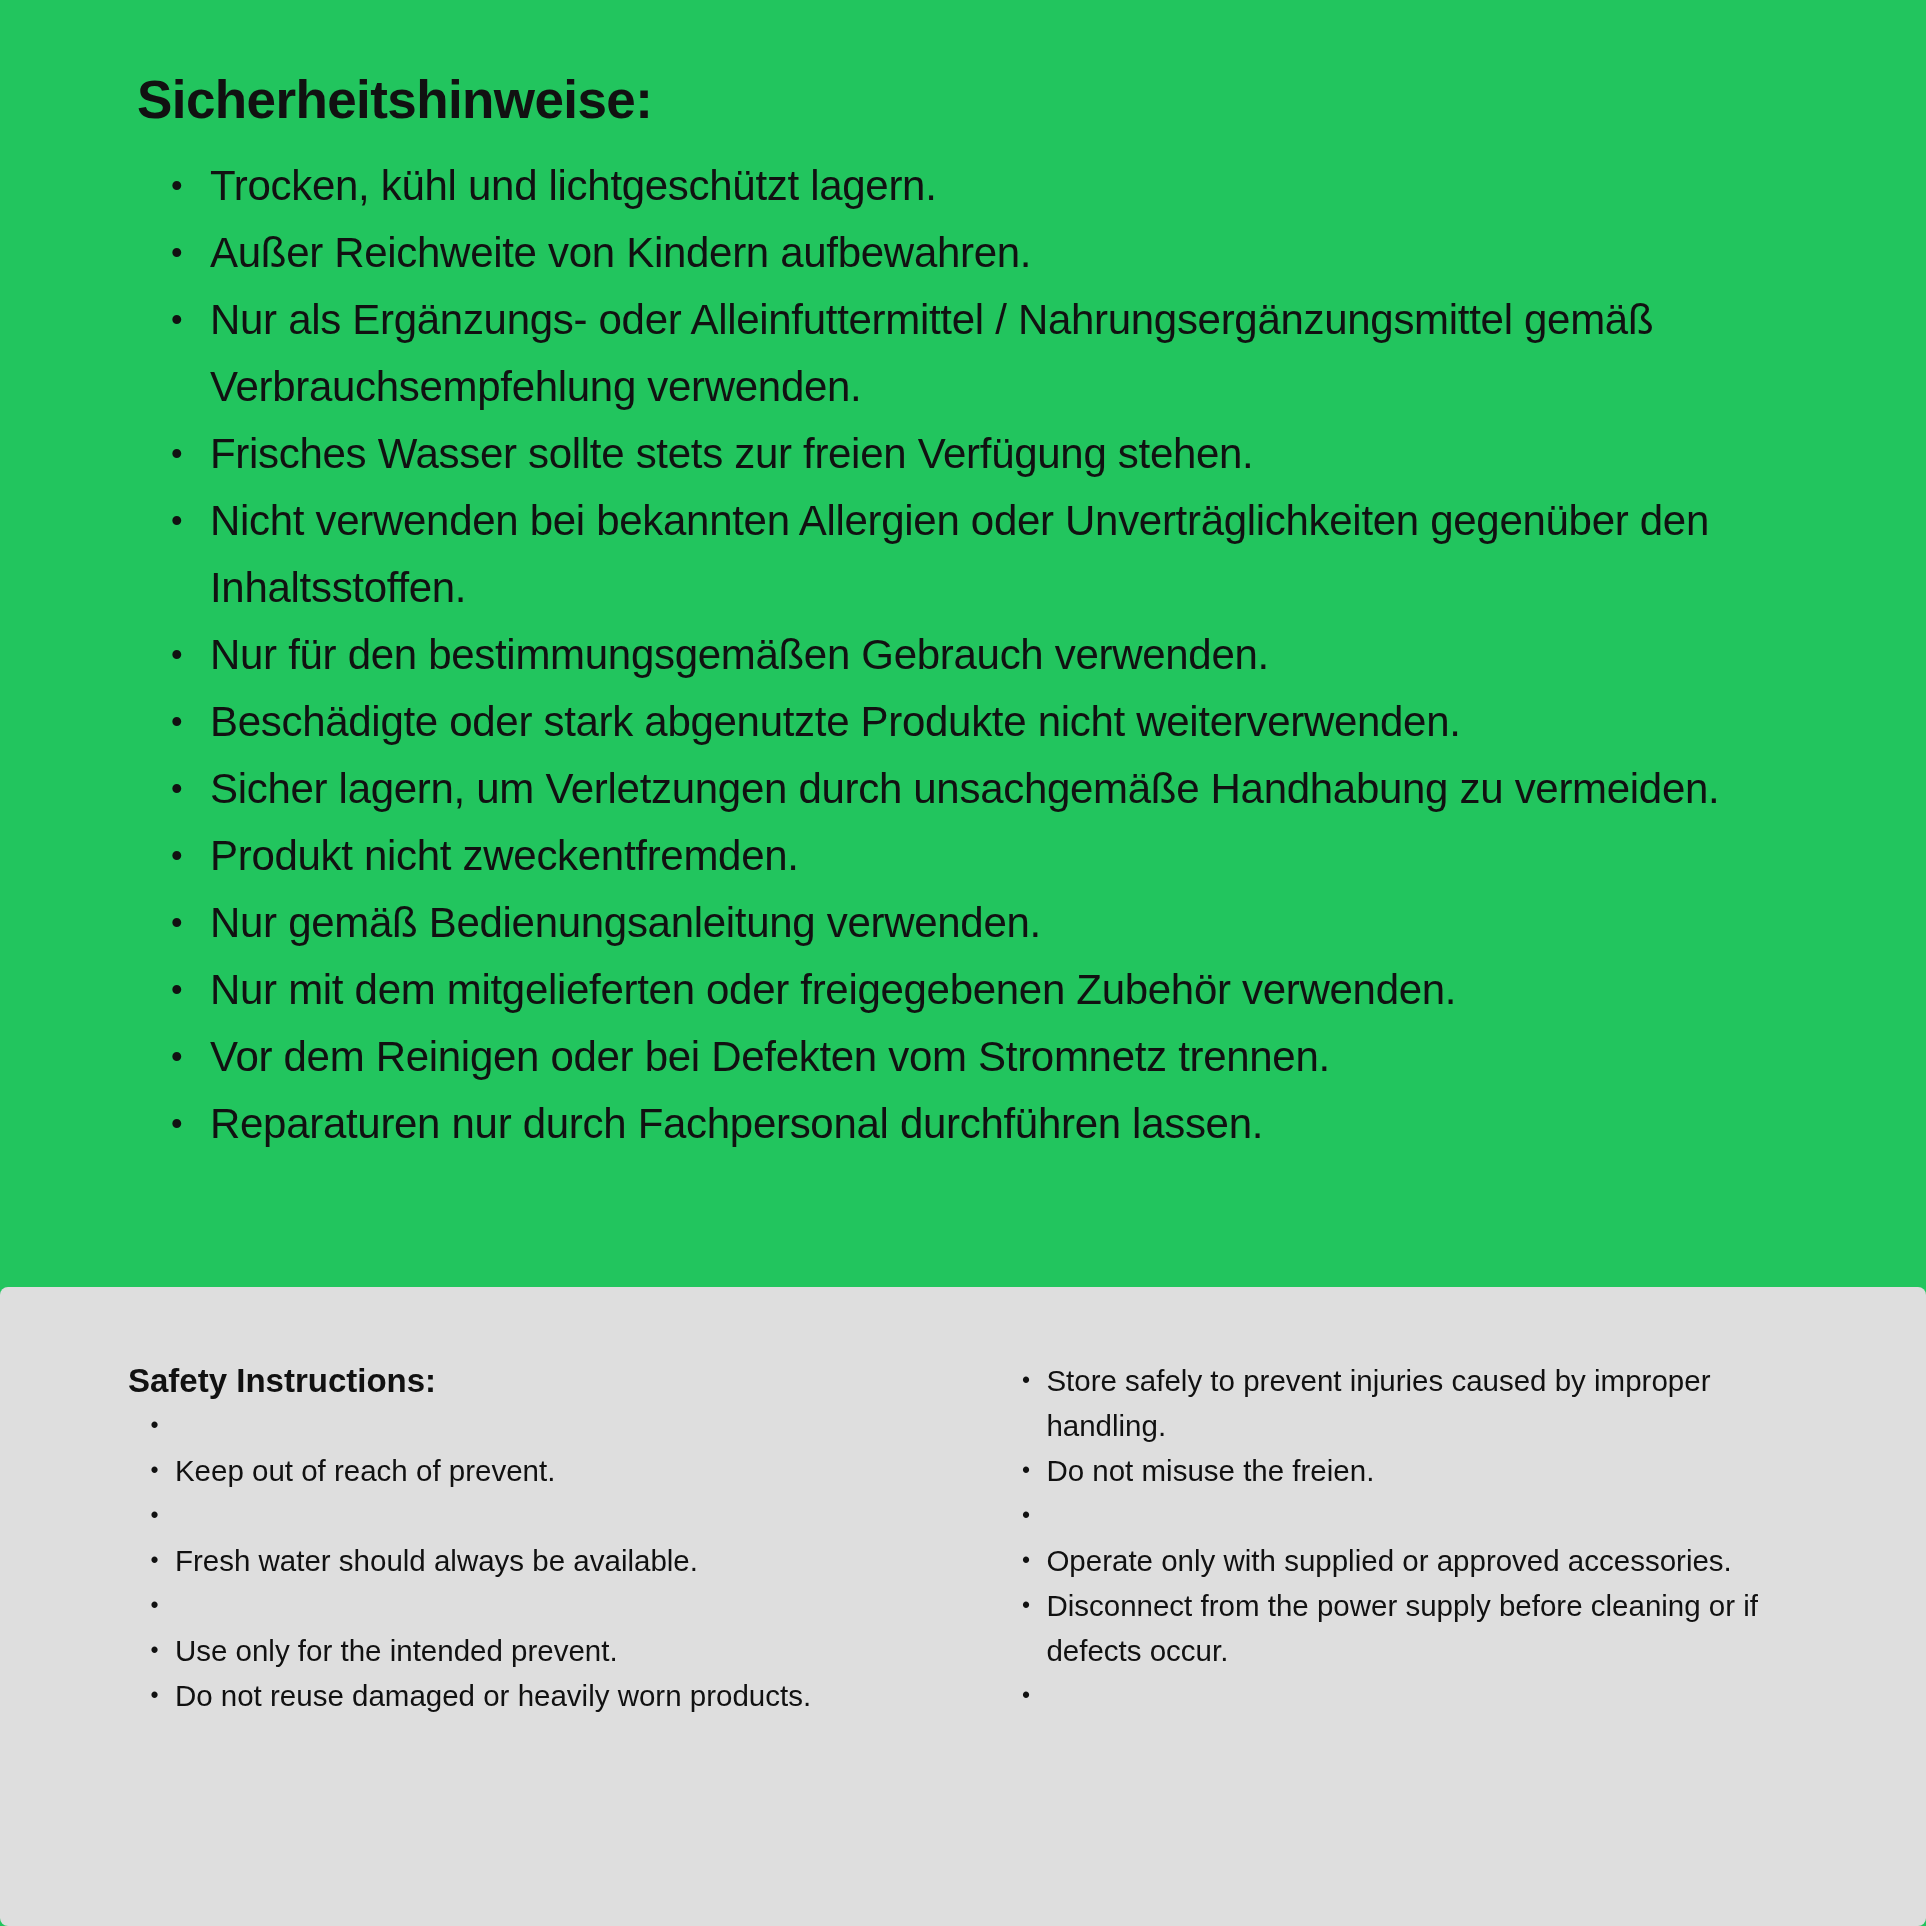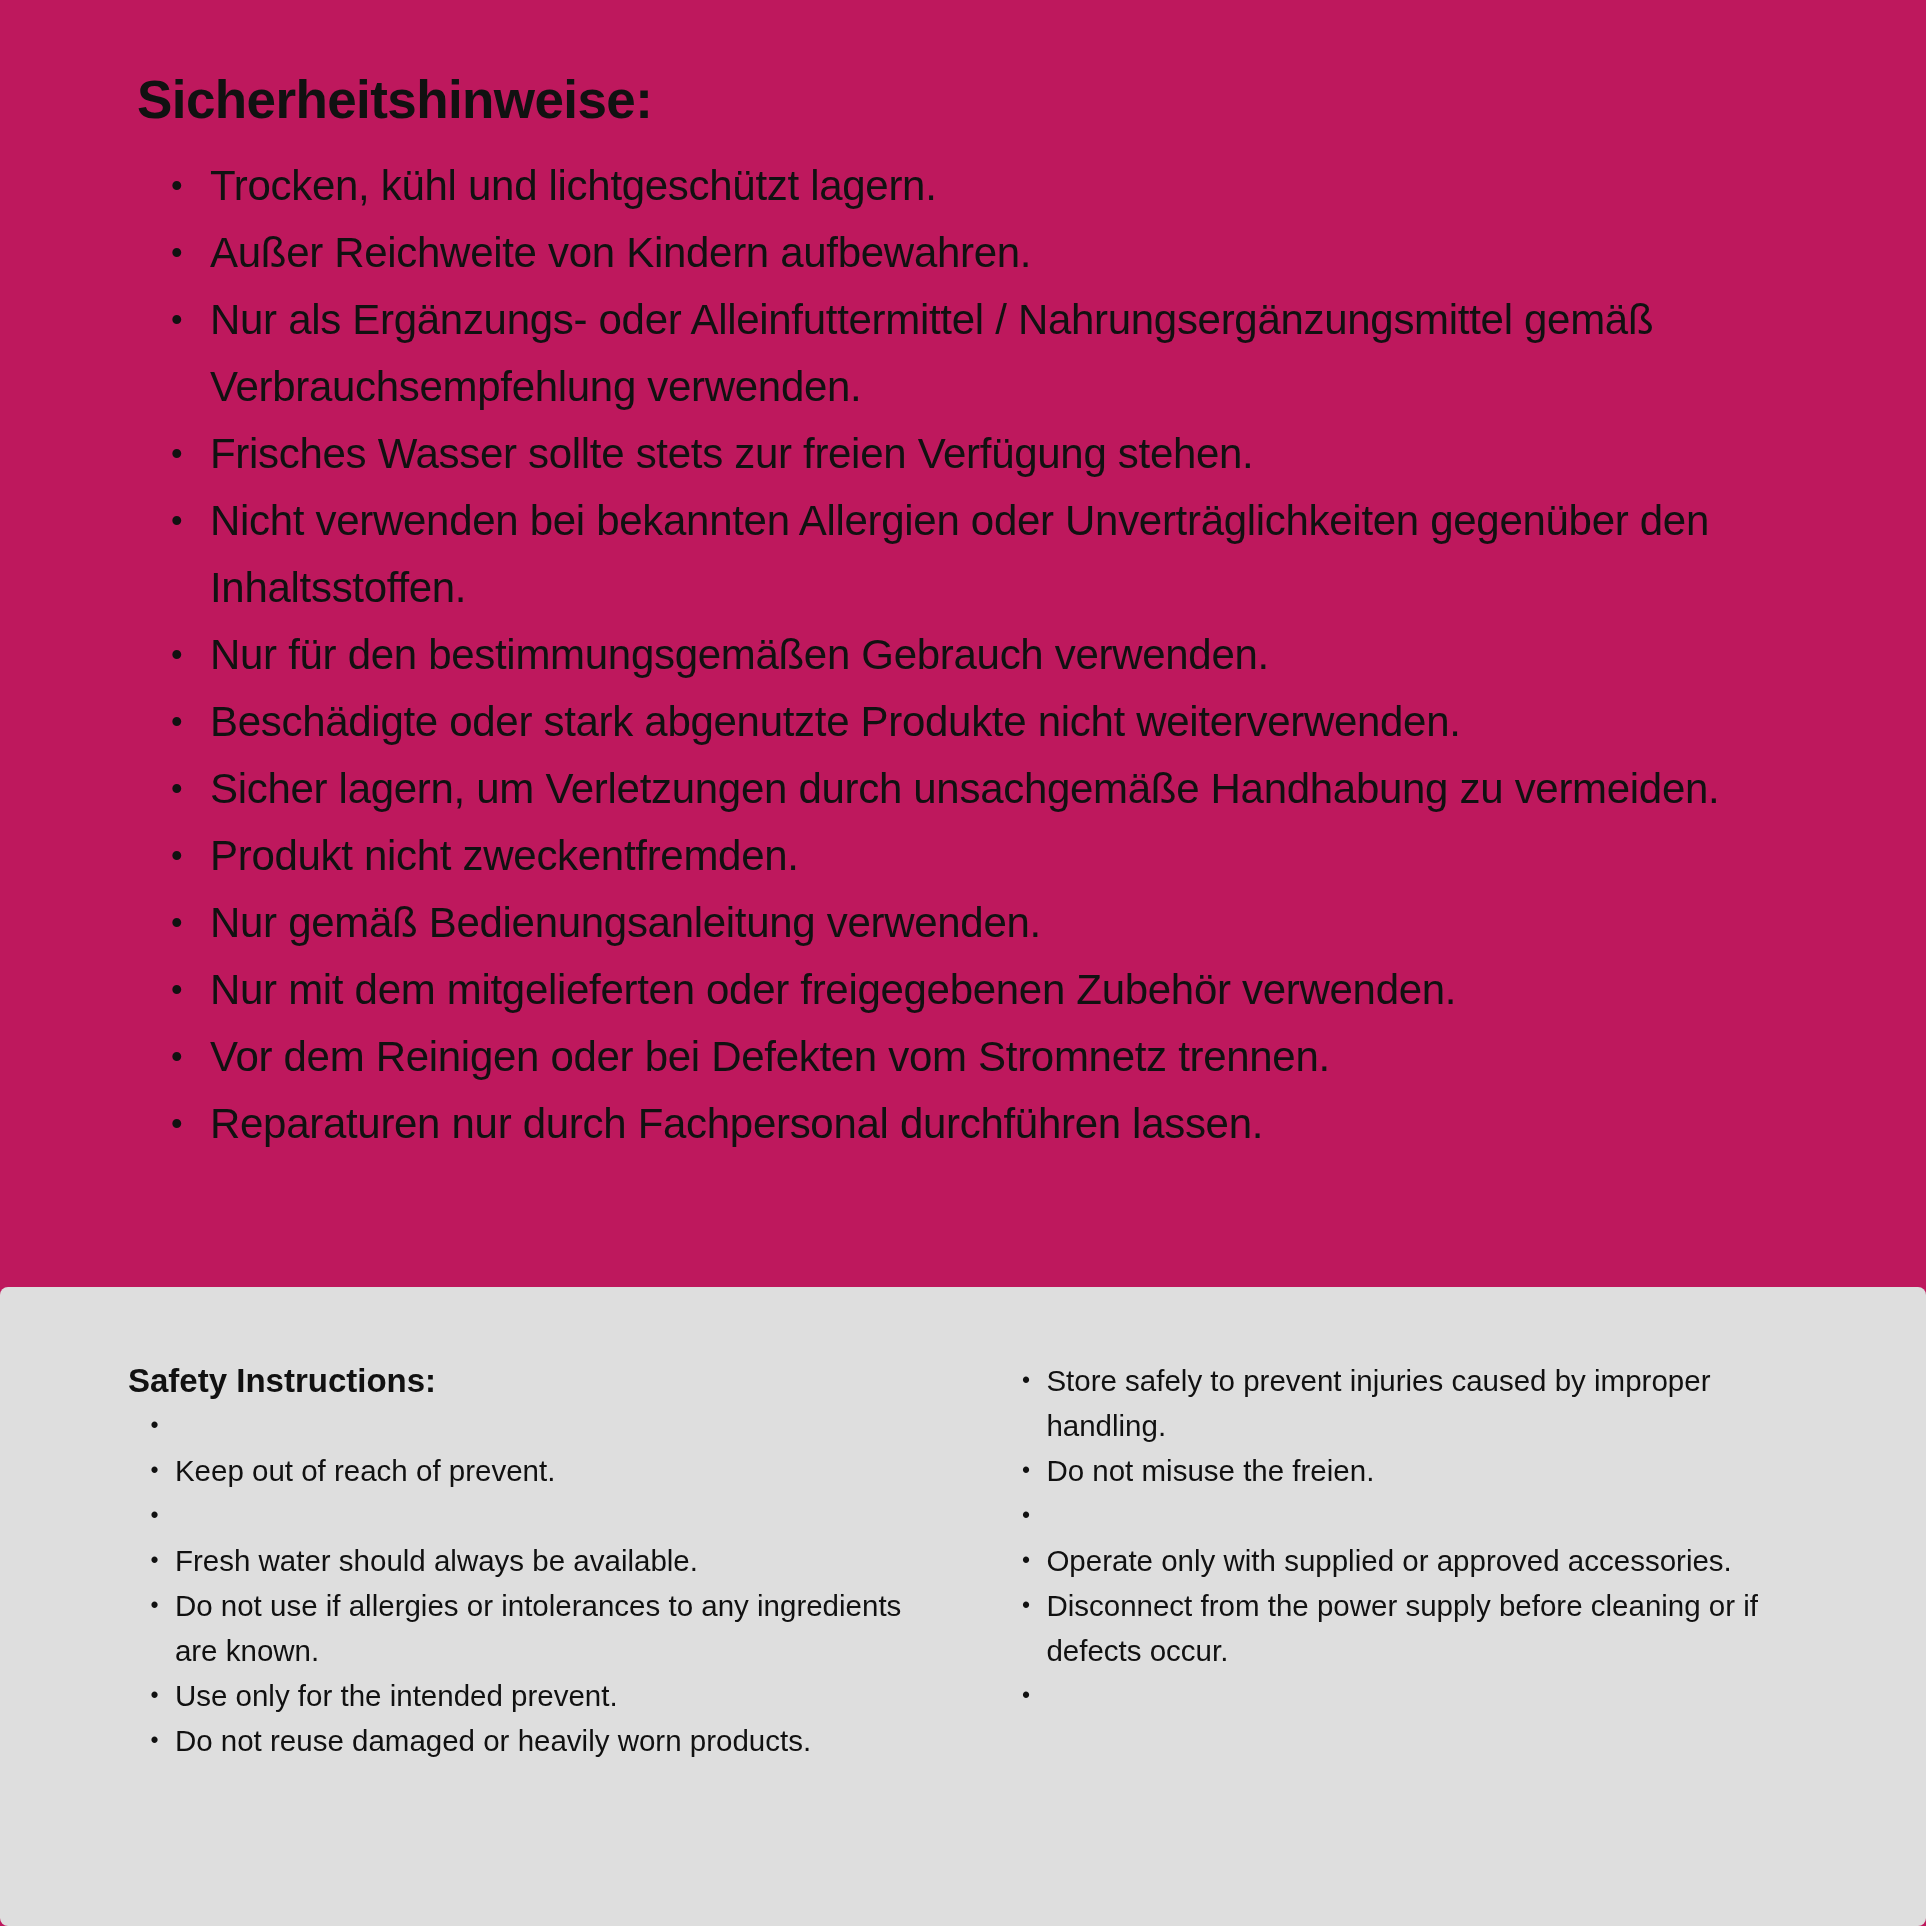--- a/index.html
+++ b/index.html
@@ -4,21 +4,21 @@
 <style>
   html, body {
     margin: 0;
     padding: 0;
     background: #ffffff;
   }
   .page {
     position: relative;
     width: 1926px;
     height: 1926px;
-    background: #be185d;
+    background: #22c55e;
     font-family: "Liberation Sans", "DejaVu Sans", sans-serif;
     color: #111111;
     overflow: hidden;
   }
 
   
   .de-section {
     position: absolute;
     top: 64px;
     left: 137px;
@@ -203,21 +203,20 @@
             <span class="bullet">•</span>
           </li>
 
           <li>
             <span class="bullet">•</span>
             <span class="item-text">Fresh water should always be available.</span>
           </li>
 
           <li>
             <span class="bullet">•</span>
-            <span class="item-text">Do not use if allergies or intolerances to any ingredients are known.</span>
           </li>
 
           <li>
             <span class="bullet">•</span>
             <span class="item-text">Use only for the intended prevent.</span>
           </li>
 
           <li>
             <span class="bullet">•</span>
             <span class="item-text">Do not reuse damaged or heavily worn products.</span>

